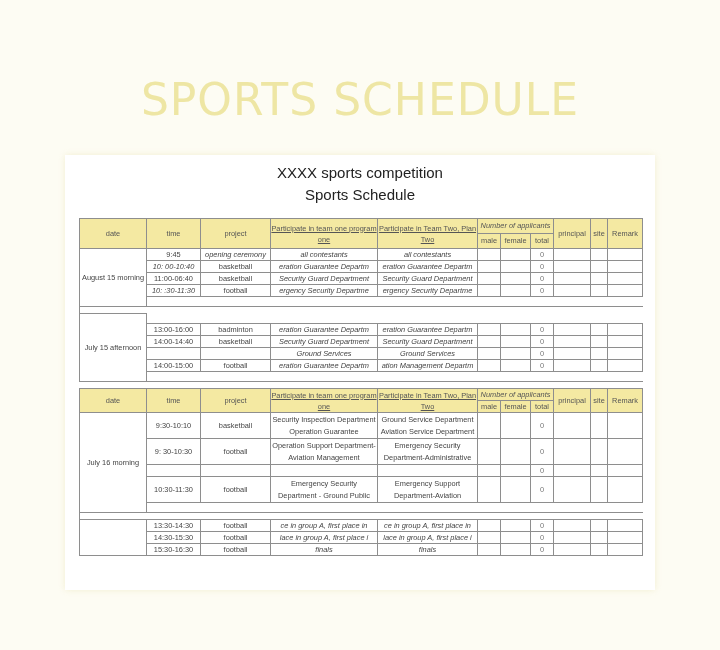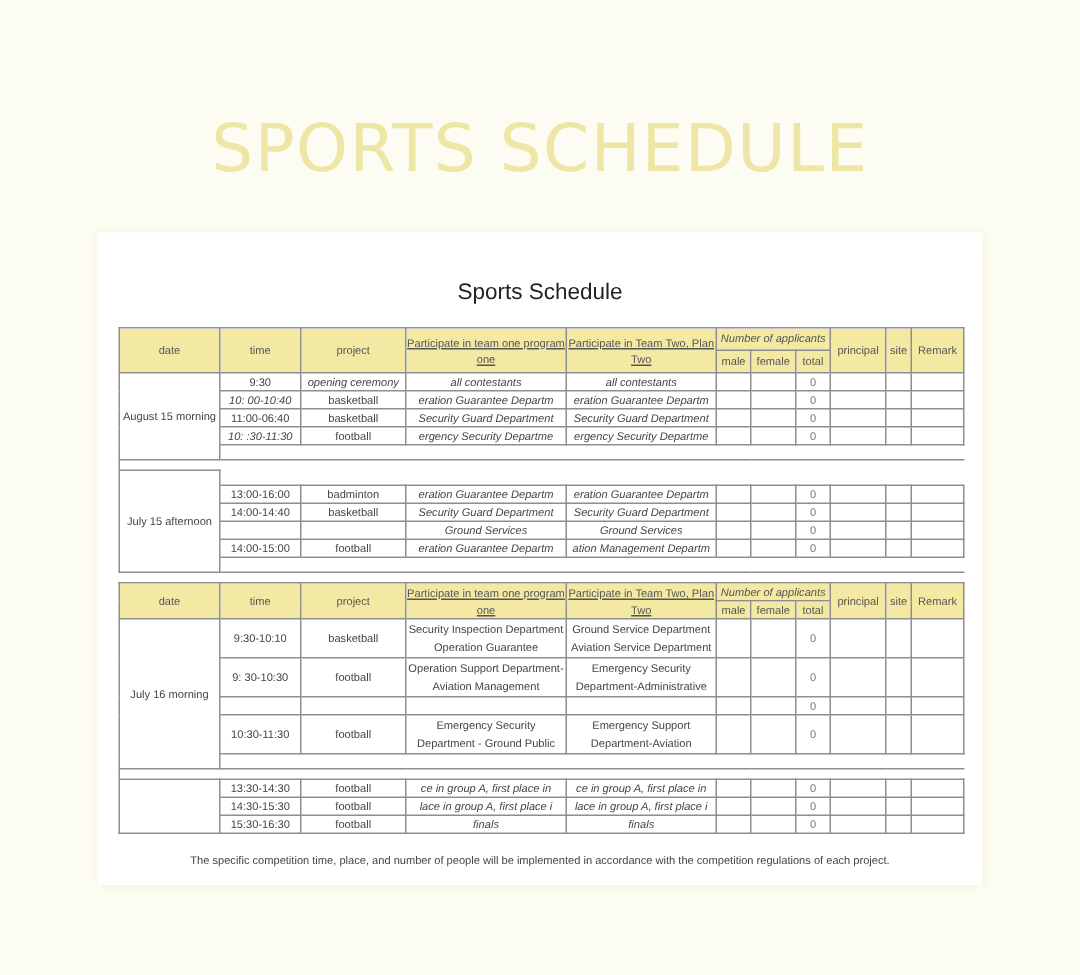--- a/index.html
+++ b/index.html
@@ -49,20 +49,21 @@
     position: absolute; left: 0; top: 414px; width: 590px; text-align: center;
     font-size: 7.4px; color: #444;
   }
 </style>
 </head>
 <body>
 
 <div class="banner-title">SPORTS SCHEDULE</div>
 
 <div class="card">
+  <div class="doc-title l1">XXXX sports competition</div>
   <div class="doc-title l2">Sports Schedule</div>
 
   <div class="sheet">
     <table>
       <colgroup>
         <col style="width:67px">
           <col style="width:54px">
           <col style="width:70px">
         <col style="width:107px">
           <col style="width:100px">
@@ -87,21 +88,21 @@
         <th rowspan="2">Remark</th>
       </tr>
       <tr style="height:15px">
         <th>male</th>
         <th>female</th>
         <th>total</th>
       </tr>
 
       <tr class="r11">
         <td rowspan="5">August 15 morning</td>
-        <td>9:30</td>
+        <td>9:45</td>
         <td class="clip">opening ceremony</td>
         <td class="clip">all contestants</td>
         <td class="clip">all contestants</td>
         <td></td>
         <td></td>
         <td class="muted">0</td>
         <td></td>
         <td></td>
         <td></td>
       </tr>
@@ -329,14 +330,13 @@
         <td></td>
         <td class="muted">0</td>
         <td></td>
         <td></td>
         <td></td>
       </tr>
     </tbody>
       </table>
   </div>
 
-  <div class="footnote">The specific competition time, place, and number of people will be implemented in accordance with the competition regulations of each project.</div>
 </div>
 
 </body></html>

